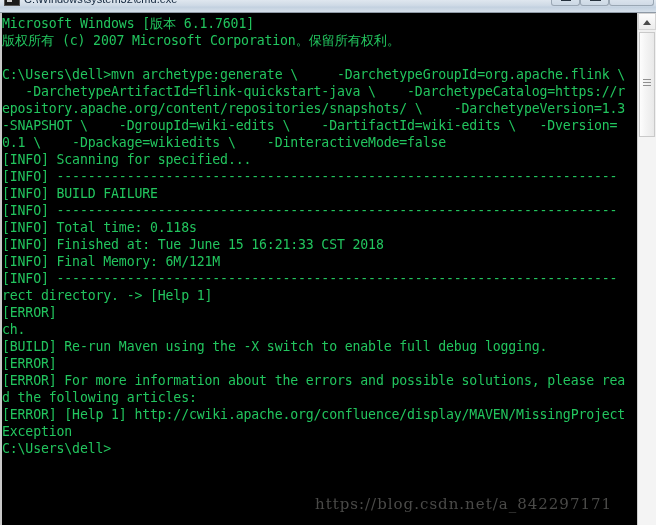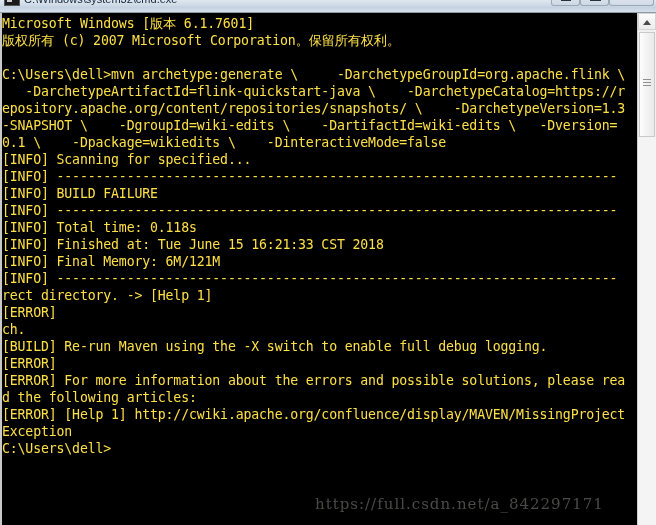--- a/index.html
+++ b/index.html
@@ -142,21 +142,21 @@
     position: absolute;
     left: 0px;
     top: 2px;
     width: 640px;
   }
   .line {
     font-family: "DejaVu Sans Mono", monospace;
     font-size: 13.2px;
     line-height: 17px;
     height: 17px;
-    color: #fde047;
+    color: #22c55e;
     white-space: pre;
     letter-spacing: -0.15px;
     overflow: hidden;
   }
 
   
   #scrollbar {
     position: absolute;
     right: 0px;
     top: 13px;
@@ -288,15 +288,15 @@
     <div id="sb-thumb">
       <span class="grip">
         <i></i>
           <i></i>
           <i></i>
       </span>
     </div>
     <div id="sb-track"></div>
   </div>
 
-  <div id="watermark">https://full.csdn.net/a_842297171</div>
+  <div id="watermark">https://blog.csdn.net/a_842297171</div>
 
 </div>
 
 </body></html>

